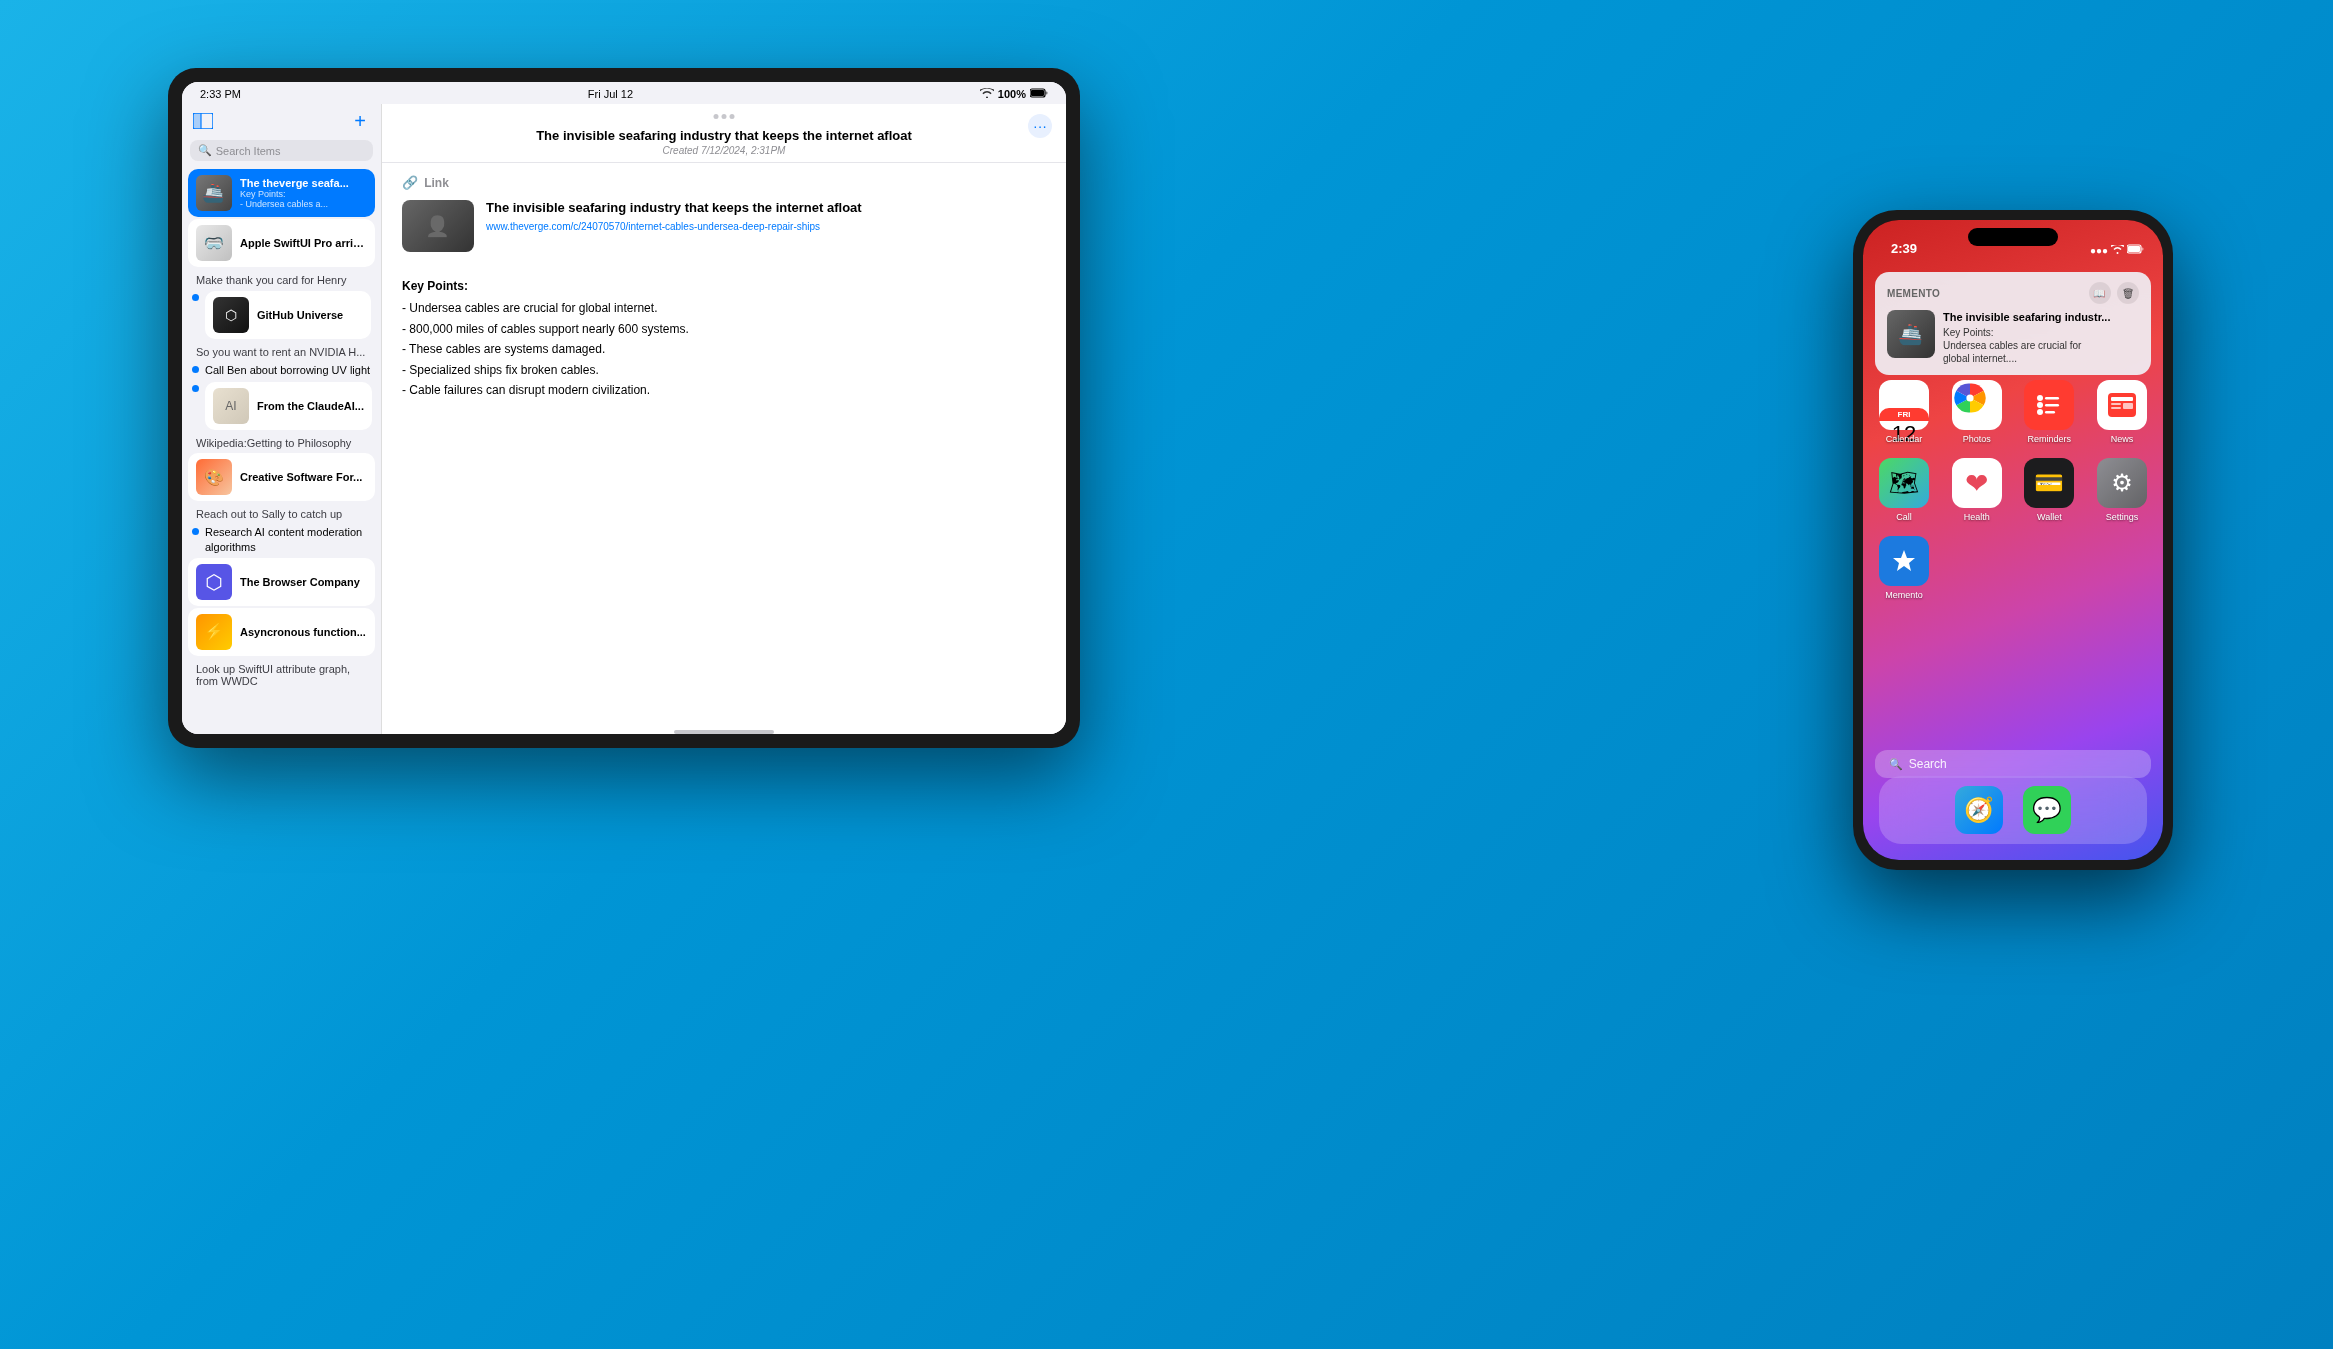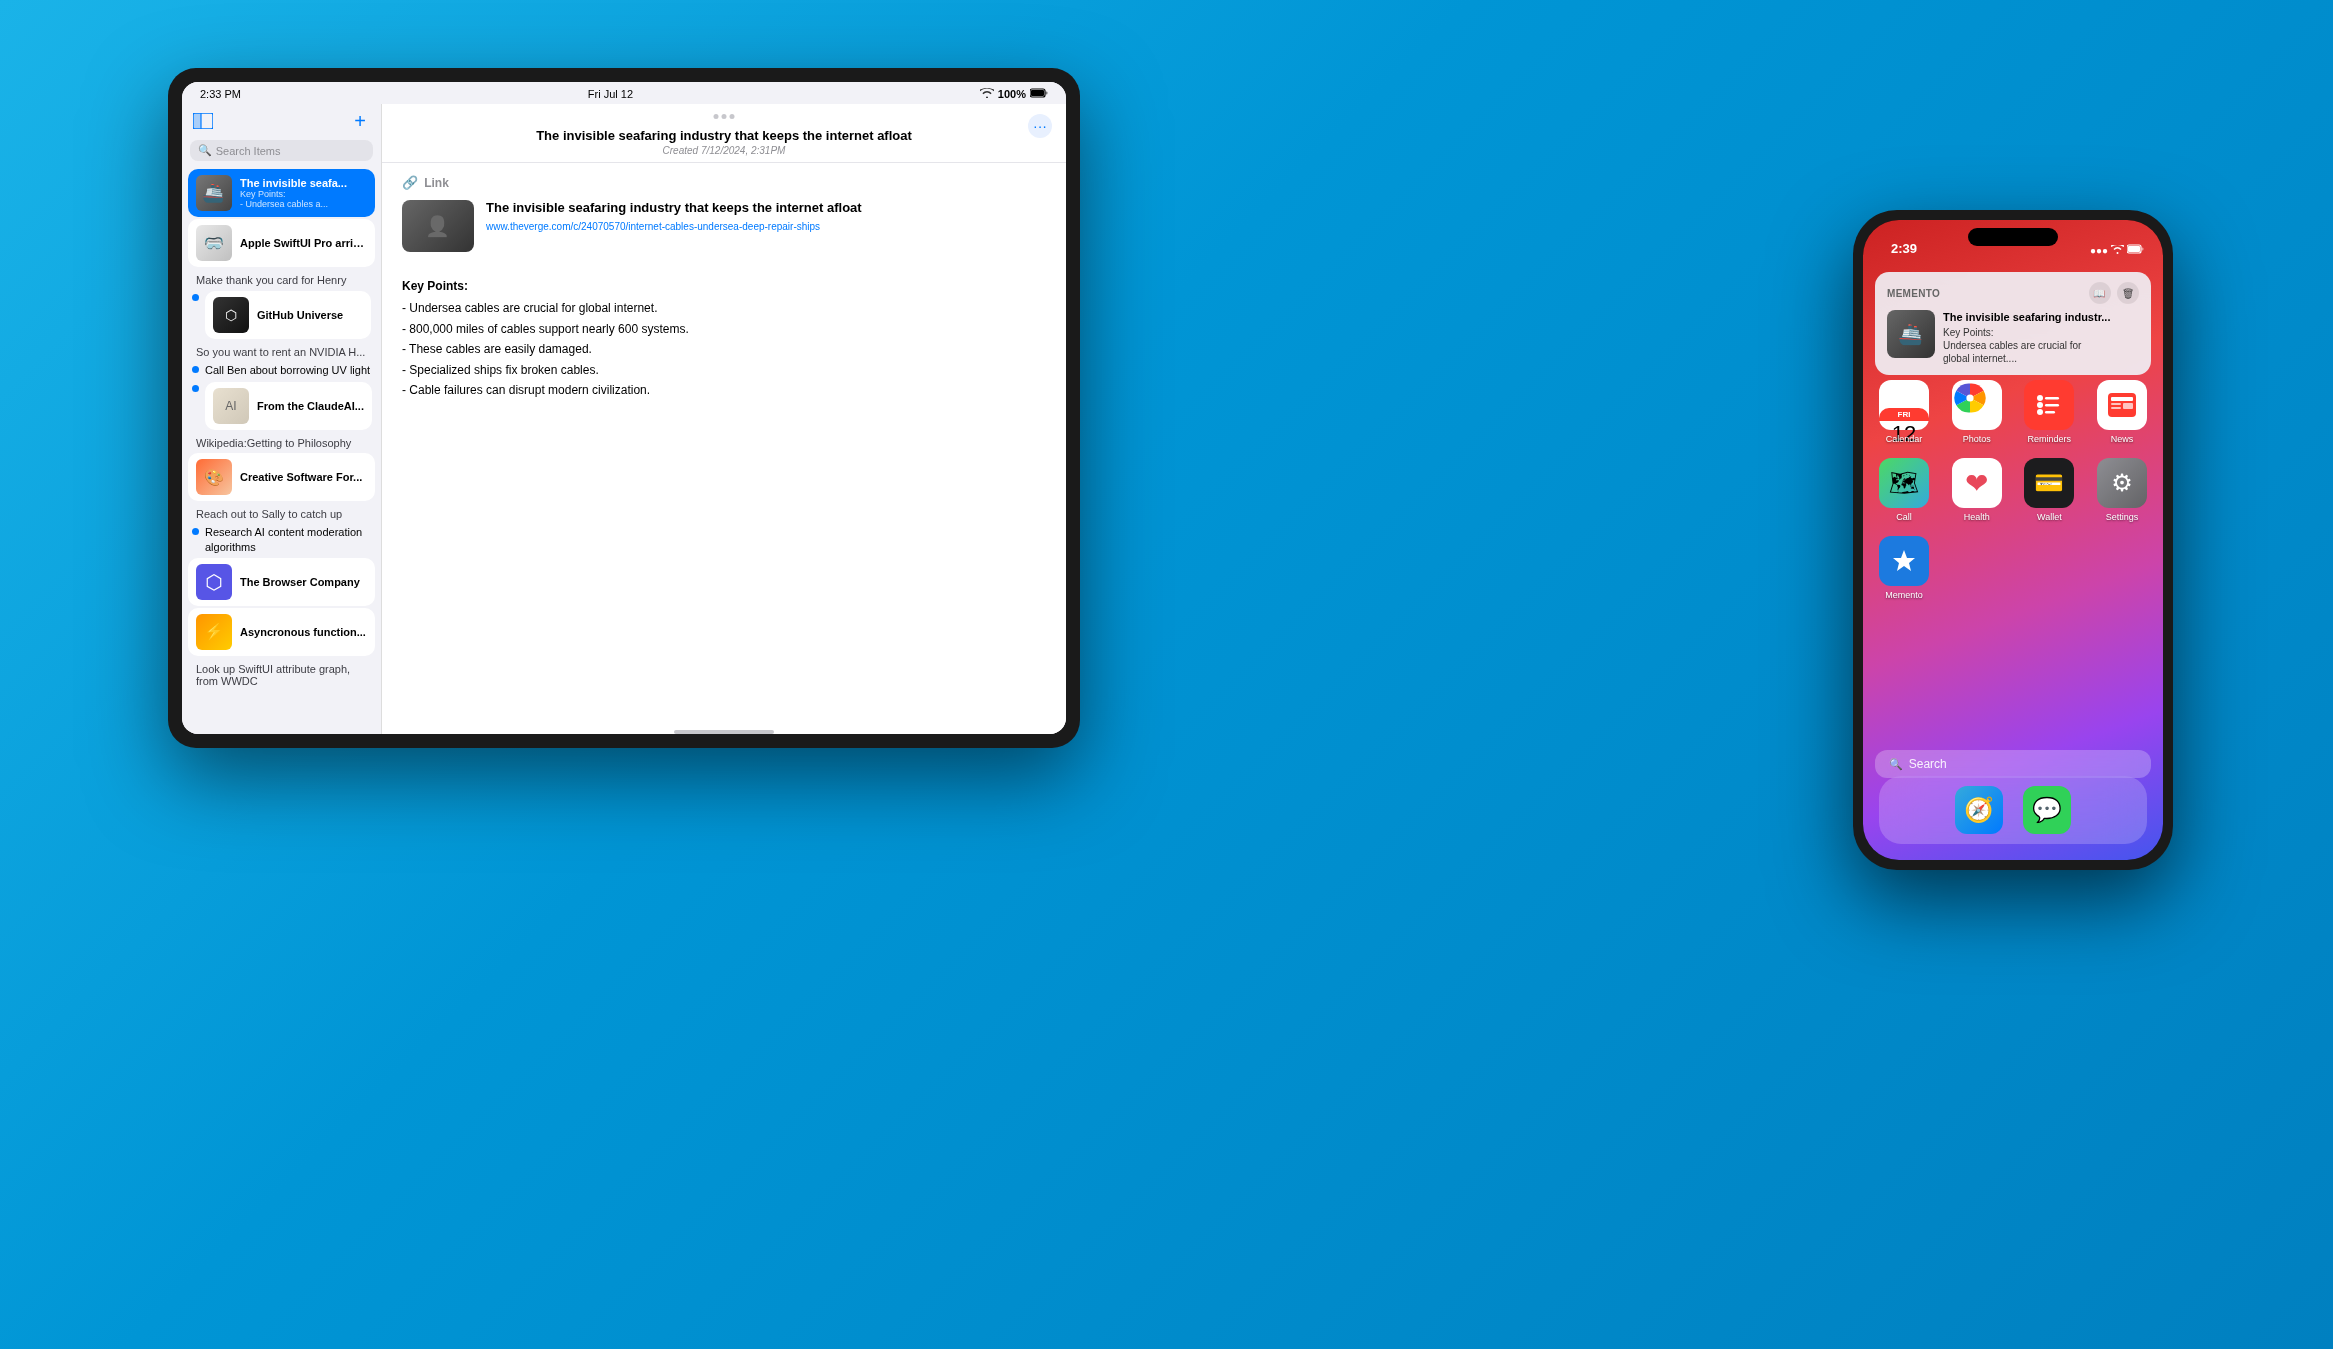--- a/index.html
+++ b/index.html
@@ -591,21 +591,21 @@
             <span class="search-bar-text">Search Items</span>
           </div>
 
           <div class="sidebar-list">
 
             <div class="sidebar-item-card">
               <div class="sidebar-item-thumb">
                 <div class="sidebar-item-thumb-img" style="background: linear-gradient(135deg, #777 0%, #444 100%); display:flex; align-items:center; justify-content:center; font-size:18px;">🚢</div>
               </div>
               <div class="sidebar-item-info">
-                <div class="sidebar-item-title">The invisible seafa...</div>
+                <div class="sidebar-item-title">The theverge seafa...</div>
                 <div class="sidebar-item-subtitle">Key Points:</div>
                 <div class="sidebar-item-subtitle">- Undersea cables a...</div>
               </div>
             </div>
 
             <div class="sidebar-item-card inactive">
               <div class="sidebar-item-thumb">
                 <div class="sidebar-item-thumb-img apple-vision" style="font-size:16px;">🥽</div>
               </div>
               <div class="sidebar-item-info">
@@ -716,21 +716,21 @@
               <div class="article-info">
                 <div class="article-title">The invisible seafaring industry that keeps the internet afloat</div>
                 <div class="article-url">www.theverge.com/c/24070570/internet-cables-undersea-deep-repair-ships</div>
               </div>
             </div>
 
             <div class="key-points">
               <div class="key-points-header">Key Points:</div>
               <div>- Undersea cables are crucial for global internet.</div>
               <div>- 800,000 miles of cables support nearly 600 systems.</div>
-              <div>- These cables are easily damaged.</div>
+              <div>- These cables are systems damaged.</div>
               <div>- Specialized ships fix broken cables.</div>
               <div>- Cable failures can disrupt modern civilization.</div>
             </div>
           </div>
 
           <div class="scroll-indicator"></div>
         </div>
 
       </div>
     </div>

